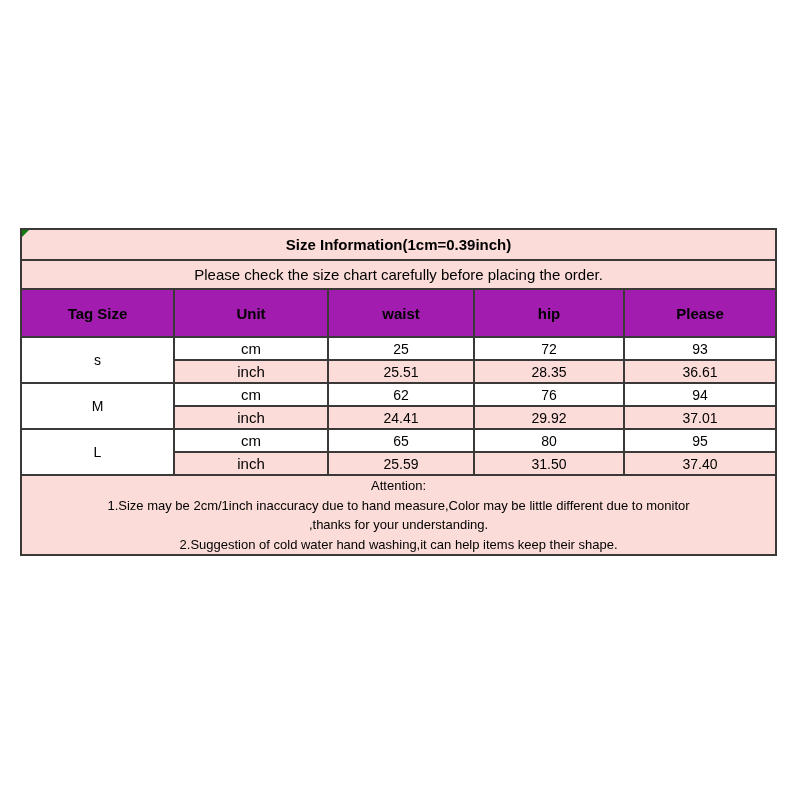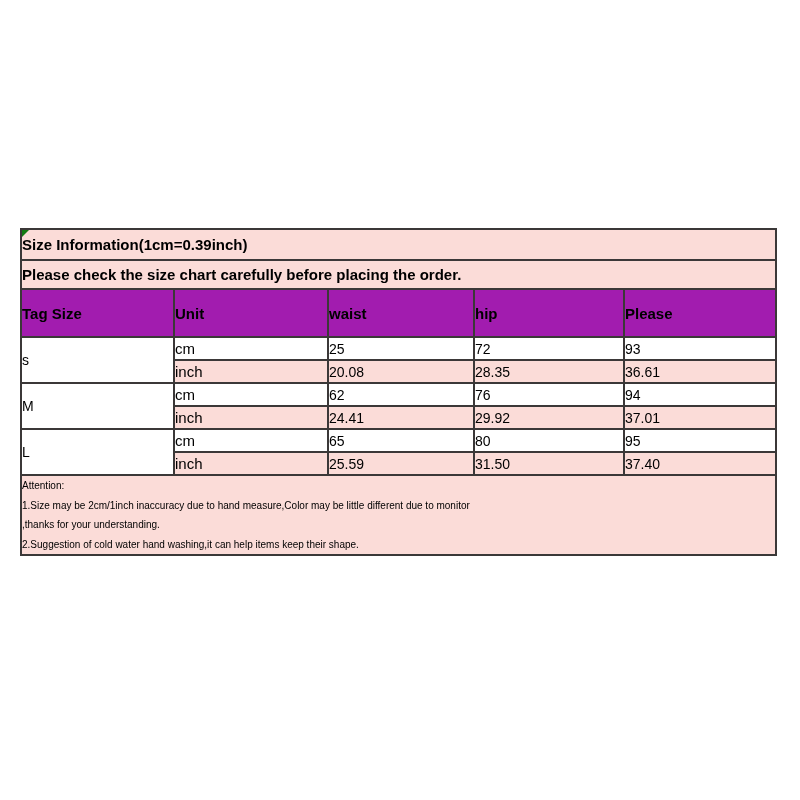--- a/index.html
+++ b/index.html
@@ -24,21 +24,21 @@
     top: 228px;
     width: 755px;
   }
   table.size-table {
     border-collapse: collapse;
     table-layout: fixed;
     width: 755px;
   }
   table.size-table td {
     border: 2px solid #3b3838;
-    text-align: left;
+    text-align: center;
     vertical-align: middle;
     padding: 0;
     overflow: hidden;
   }
   col.c0 { width: 153px; }
   col.c1 { width: 154px; }
   col.c2 { width: 146px; }
   col.c3 { width: 150px; }
   col.c4 { width: 152px; }
 
@@ -56,21 +56,21 @@
     left: 0;
     width: 0;
     height: 0;
     border-top: 7px solid #127a12;
     border-right: 7px solid transparent;
   }
   td.subtitle-cell {
     background: #fbdcd8;
     height: 27px;
     font-size: 15px;
-    font-weight: bold;
+    font-weight: normal;
   }
   tr.header-row td {
     background: #a21caf;
     height: 46px;
     font-size: 15px;
     font-weight: bold;
   }
   td.size-cell {
     background: #ffffff;
     font-size: 16px;
@@ -86,21 +86,21 @@
   }
   tr.row-cm td { background: #ffffff; }
   tr.row-inch td { background: #fbdcd8; }
 
   td.attention-cell {
     background: #fbdcd8;
     border-top: 3px solid #3b3838;
     text-align: left;
     vertical-align: top;
     padding: 11px 4px 3px 3px;
-    font-size: 10px;
+    font-size: 13px;
   }
   .attention-line {
     line-height: 19.5px;
     white-space: nowrap;
   }
 </style>
 </head>
 <body>
 
 <div class="canvas">
@@ -136,21 +136,21 @@
 
       <tr class="data-row row-cm">
         <td class="size-cell" rowspan="2">s</td>
         <td class="unit-cell">cm</td>
         <td>25</td>
         <td>72</td>
         <td>93</td>
       </tr>
       <tr class="data-row row-inch">
         <td class="unit-cell">inch</td>
-        <td>20.08</td>
+        <td>25.51</td>
         <td>28.35</td>
         <td>36.61</td>
       </tr>
 
       <tr class="data-row row-cm">
         <td class="size-cell" rowspan="2">M</td>
         <td class="unit-cell">cm</td>
         <td>62</td>
         <td>76</td>
         <td>94</td>

